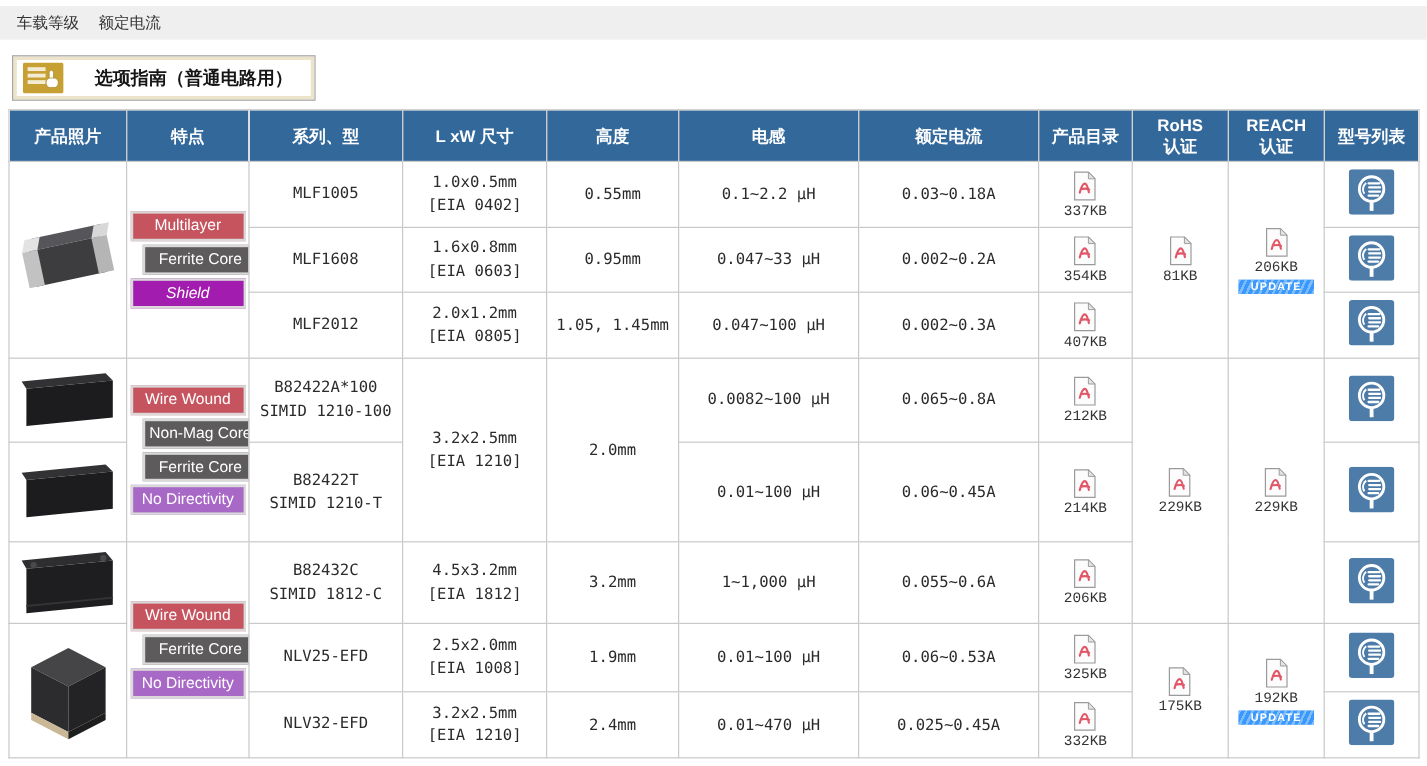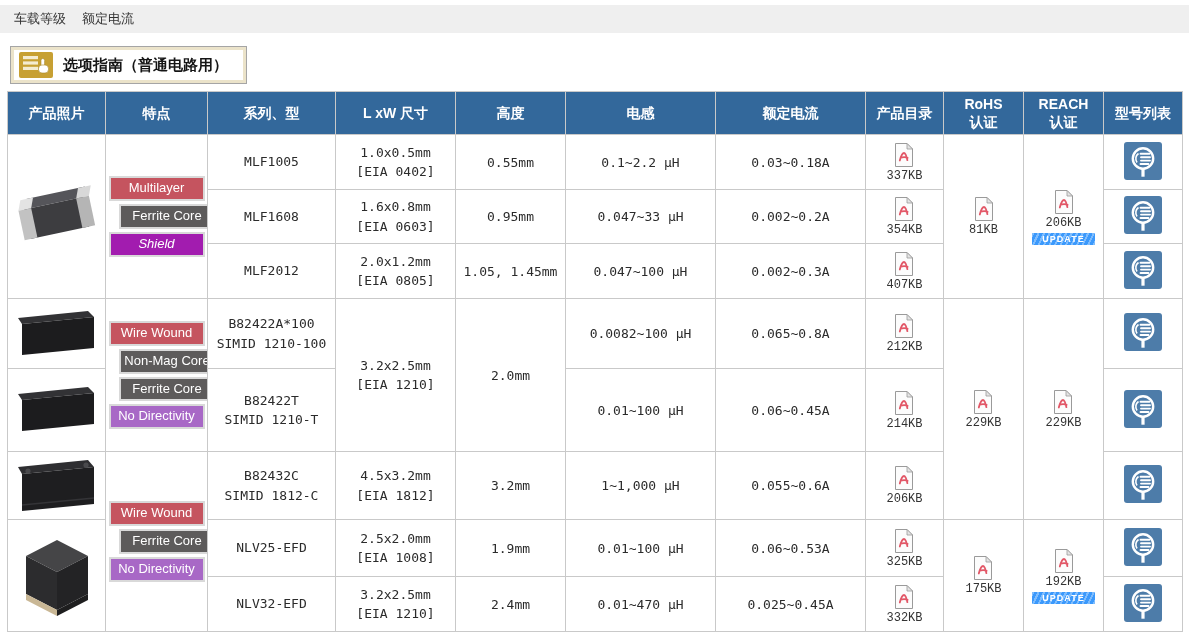--- a/index.html
+++ b/index.html
@@ -1,19 +1,19 @@
 <!DOCTYPE html>
 <html><head>
 <meta charset="utf-8">
 <style>
   html,body{margin:0;padding:0;background:#fff;}
   body{width:1189px;height:638px;overflow:hidden;font-family:"Liberation Sans","DejaVu Sans",sans-serif;}
   .topbar{height:28px;background:#efefef;margin-top:5px;display:flex;align-items:center;padding-left:14px;gap:16px;}
   .tab{font-size:13px;color:#333;cursor:pointer;}
-  .banner{display:inline-flex;align-items:center;gap:10px;margin:13px 0 0 10px;padding:5px 18px 5px 8px;
+  .banner{display:inline-flex;align-items:center;gap:26px;margin:13px 0 0 10px;padding:5px 18px 5px 8px;
           border:1px solid #a5a5a5;box-shadow:inset 0 0 0 3px #ebe3ca;background:#fff;cursor:pointer;}
   .banner-title{font-size:15px;font-weight:bold;color:#151515;}
   table{border-collapse:collapse;table-layout:fixed;width:1175px;margin:7px 0 0 7px;}
   th,td{border:1px solid #c9c9c9;text-align:center;vertical-align:middle;padding:1px;overflow:hidden;}
   th{background:#33689b;color:#fff;font-size:14px;font-weight:bold;height:40px;}
   .hline{display:block;line-height:1.3;}
   td{font-family:"DejaVu Sans Mono","Liberation Mono",monospace;font-size:13px;color:#2b2b2b;background:#fff;}
   .l{display:block;line-height:1.5;}
   .badge{display:block;width:92px;margin:3px auto;padding:3px 0;color:#fff;border:2px solid #d9d9d9;
          font-family:"Liberation Sans","DejaVu Sans",sans-serif;font-size:13px;line-height:1.15;}

